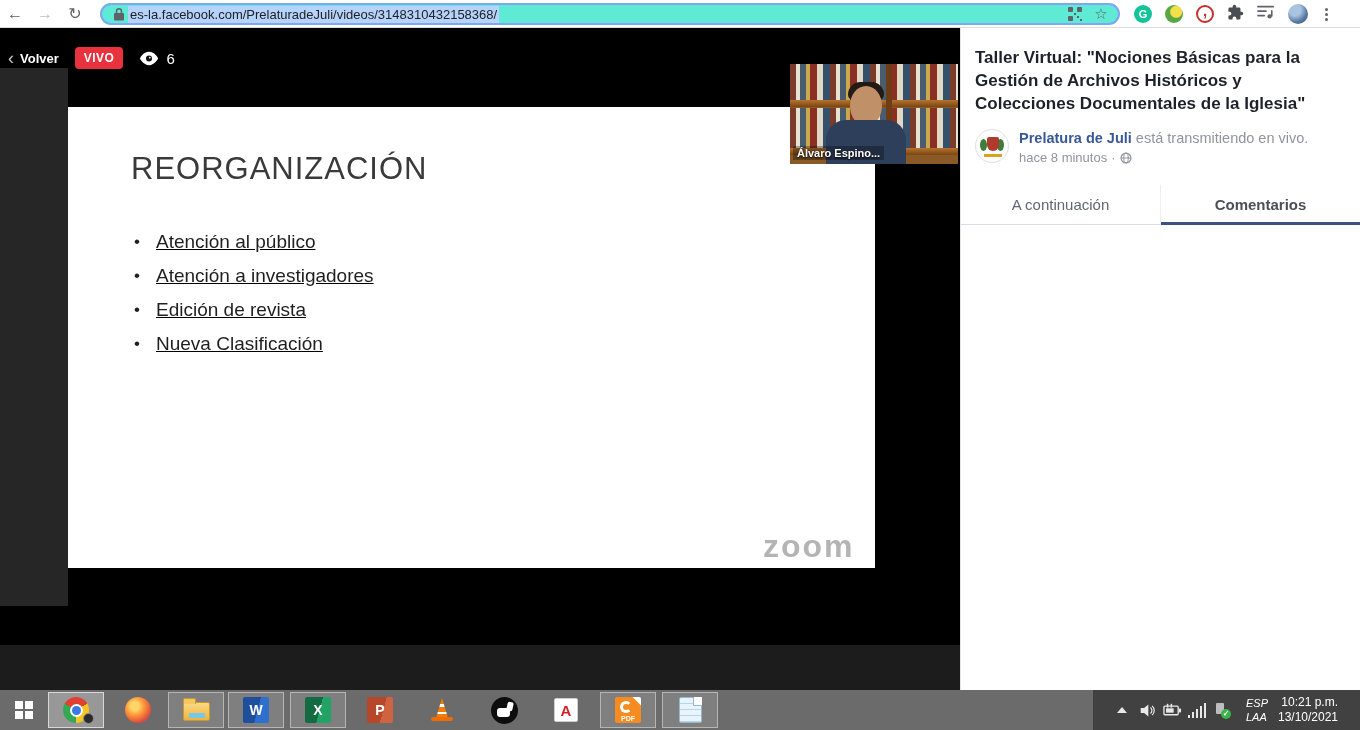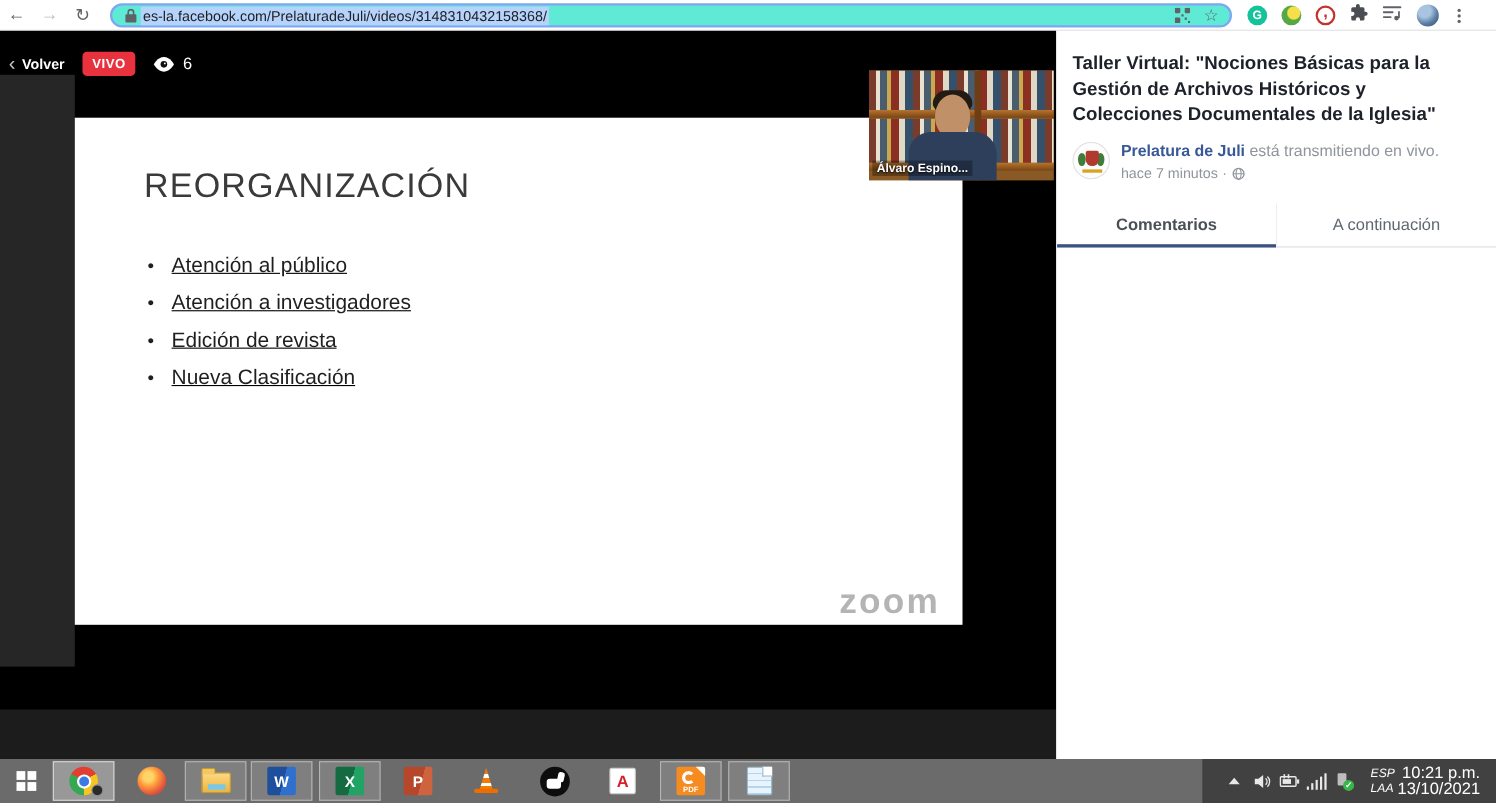--- a/index.html
+++ b/index.html
@@ -182,21 +182,21 @@
                 border-bottom:6px solid #e8e8e8; }
   .bars { display:flex; align-items:flex-end; gap:1.5px; }
   .bars i { width:2.5px; background:#e8e8e8; }
   .usb-wrap { position:relative; width:16px; height:16px; }
   .usb-wrap .stick { position:absolute; left:3px; top:1px; width:8px; height:11px; background:#bdbdbd;
                      border-radius:1px; }
   .usb-wrap .check { position:absolute; right:-2px; bottom:-1px; width:10px; height:10px; border-radius:50%;
                      background:#39b54a; color:#fff; font-size:8px; line-height:10px; text-align:center;
                      font-weight:bold; }
   .tray-text { color:#fff; font-size:11px; line-height:14px; }
-  #clock { text-align:right; font-size:15px; line-height:15px; color:#fff; }
+  #clock { text-align:right; font-size:12px; line-height:15px; color:#fff; }
 </style>
 </head>
 <body>
 
 <div id="toolbar">
   <div class="nav-btn">←</div>
   <div class="nav-btn disabled">→</div>
   <div class="nav-btn">↻</div>
 
   <div id="omnibox">
@@ -303,34 +303,34 @@
         <div class="leaf-r"></div>
         <div class="crest"></div>
         <div class="banner"></div>
     </div>
     <div id="channel-texts">
       <div id="channel-line1">
         <span id="channel-name">Prelatura de Juli</span>
         <span id="channel-status">está transmitiendo en vivo.</span>
       </div>
       <div id="channel-line2">
-        <span>hace 7 minutos</span>
+        <span>hace 8 minutos</span>
         <span>·</span>
         <svg width="12" height="12" viewBox="0 0 16 16">
           <circle cx="8" cy="8" r="6.6" fill="none" stroke="#90949c" stroke-width="1.6"></circle>
           <ellipse cx="8" cy="8" rx="3" ry="6.6" fill="none" stroke="#90949c" stroke-width="1.3"></ellipse>
           <line x1="1.4" y1="8" x2="14.6" y2="8" stroke="#90949c" stroke-width="1.3"></line>
         </svg>
       </div>
     </div>
   </div>
 
   <div id="tabs">
+    <div class="tab">A continuación</div>
     <div class="tab active">Comentarios</div>
-    <div class="tab">A continuación</div>
   </div>
 </div>
 
 <div id="taskbar">
   <div id="tray-panel"></div>
 
   <div class="tb-cell" style="left:2px; width:44px;">
     <div class="win-logo">
         <i></i>
         <i></i>

